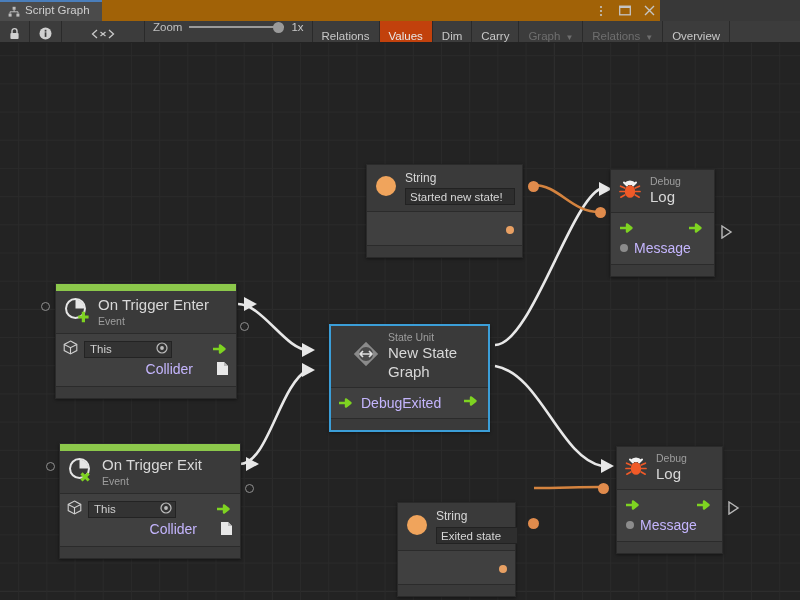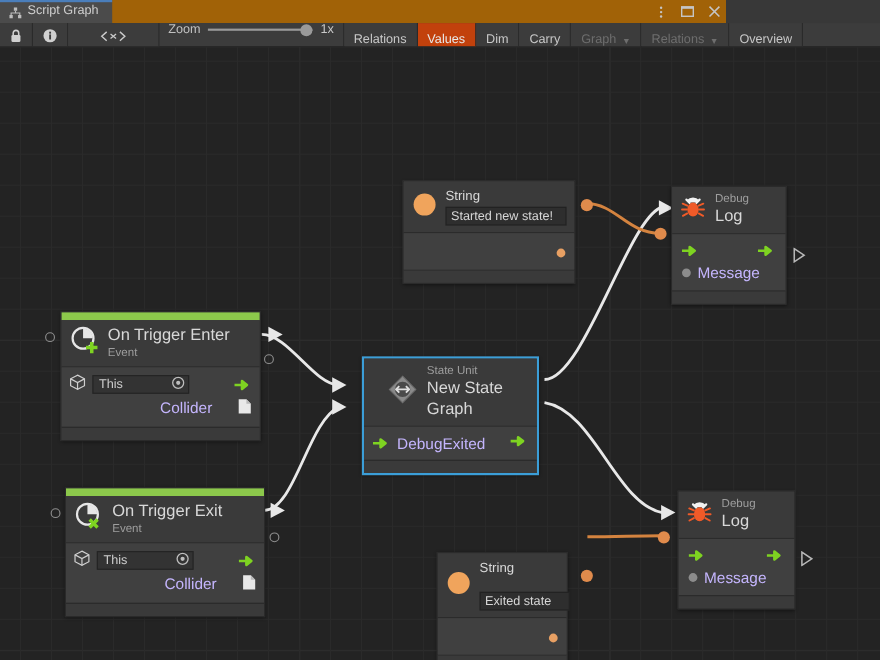--- a/index.html
+++ b/index.html
@@ -472,21 +472,21 @@
 
     <div class="node" style="left:397px; top:459px; width:119px;">
       <div class="head" style="padding:6px 8px;">
         <span>
           <svg width="22" height="22" viewBox="0 0 22 22">
               <circle cx="11" cy="11" r="10" fill="#f0a45c"></circle>
             </svg>
         </span>
         <span class="htext">
           <span class="title" style="font-size:12px;">String</span>
-          <span class="txtfield" style="margin-top:14px; width:82px;">Exited state</span>
+          <span class="txtfield" style="margin-top:3px; width:82px;">Exited state</span>
         </span>
       </div>
       <div class="body" style="height:33px; position:relative;">
         <span class="port-dot orange abs" style="right:8px; top:14px;"></span>
       </div>
       <div class="footer"></div>
     </div>
 
     <div class="node" style="left:616px; top:403px; width:107px;">
       <div class="head" style="padding:5px 7px;">

